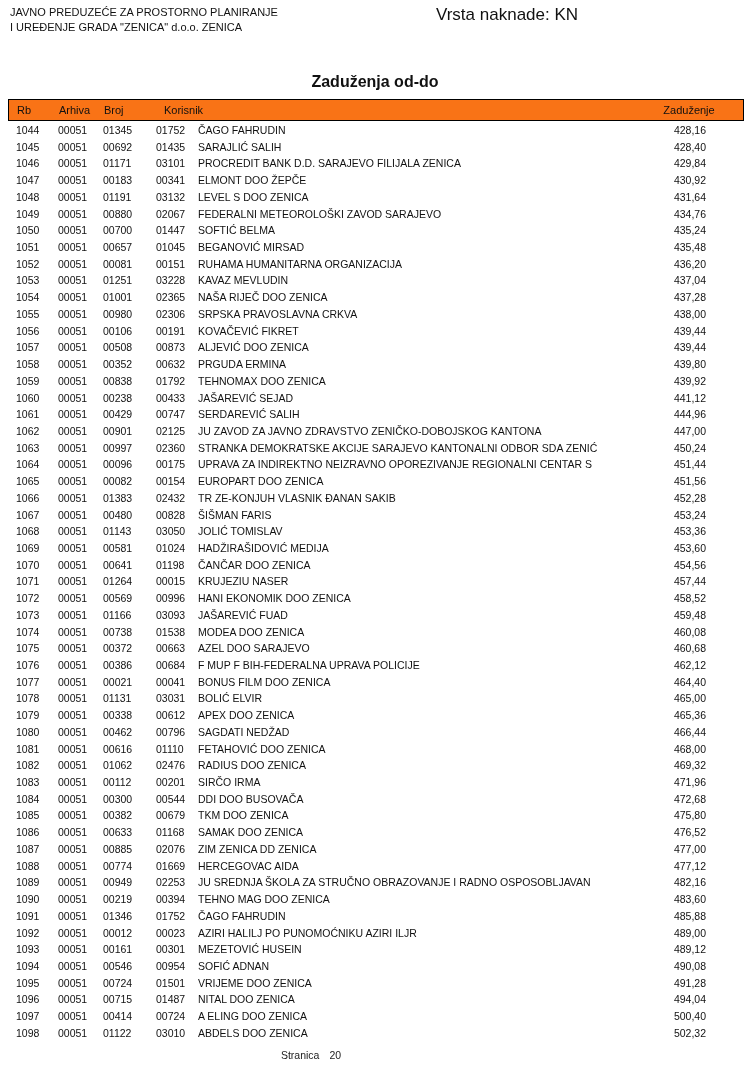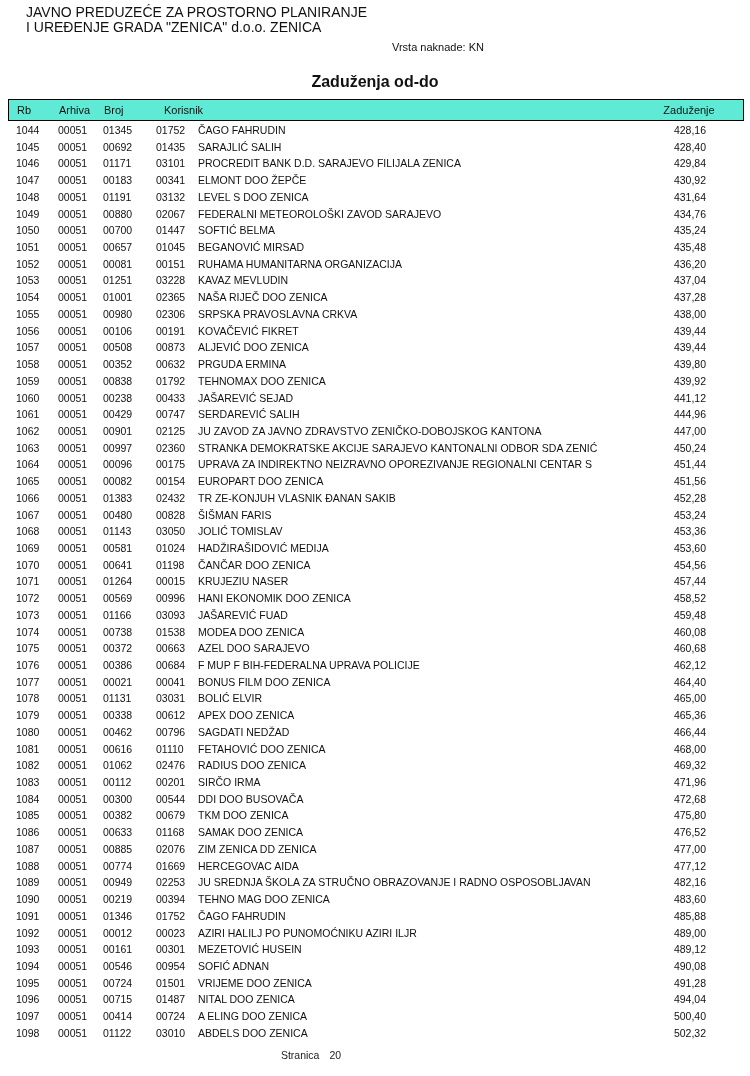--- a/index.html
+++ b/index.html
@@ -5,38 +5,37 @@
   html, body { margin: 0; padding: 0; }
   body {
     width: 750px; height: 1076px;
     background: #ffffff;
     font-family: "Liberation Sans", "DejaVu Sans", sans-serif;
     color: #111;
     position: relative;
     overflow: hidden;
   }
   .company-header {
-    position: absolute; left: 26px; top: 5px;
-    font-size: 14px; line-height: 14.5px;
+    position: absolute; left: 10px; top: 5px;
+    font-size: 11px; line-height: 14.5px;
     white-space: pre-line;
   }
   .fee-type {
-    position: absolute; left: 392px; top: 5px;
-    font-size: 11px;
-    margin-top: 36px;
+    position: absolute; left: 436px; top: 5px;
+    font-size: 17px;
   }
   .report-title {
     position: absolute; left: 0; top: 73px; width: 750px;
     text-align: center; font-size: 16px; font-weight: bold;
   }
   .table-wrap { position: absolute; left: 8px; top: 99px; width: 736px; }
   .thead {
     box-sizing: border-box;
     width: 736px; height: 24px;
-    background: #5eead4;
+    background: #f97316;
     border: 1px solid #000;
   }
   .grid {
     display: grid;
     grid-template-columns: 42px 45px 53px 42px 1fr 100px;
     padding: 0 4px 0 8px;
     align-items: center;
   }
   .thead.grid { height: 22px; font-size: 11px; }
   .tbody { width: 736px; margin-top: 1px; }

